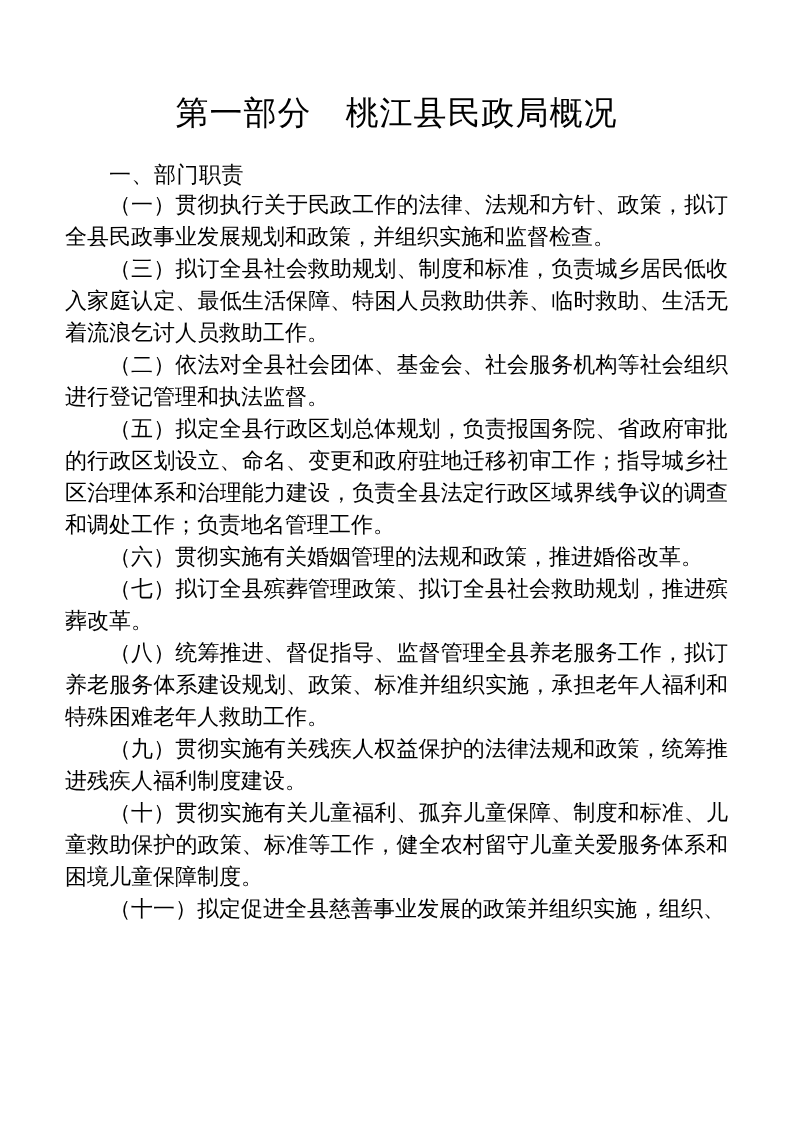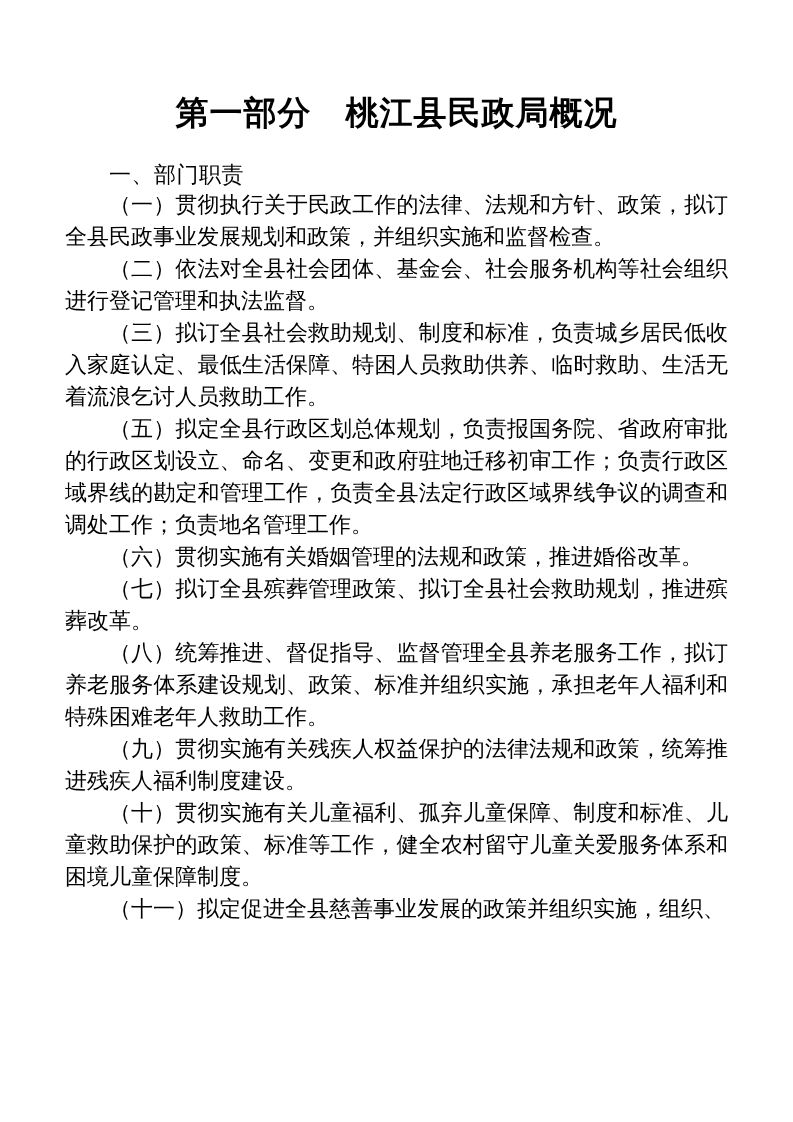--- a/index.html
+++ b/index.html
@@ -19,21 +19,21 @@
     inset: 0;
     background: #ffffff;
   }
   .doc-title {
     position: absolute;
     top: 90px;
     left: 65px;
     width: 663px;
     font-size: 33px;
     line-height: 47px;
-    font-weight: bold;
+    font-weight: normal;
     text-align: center;
     font-family: "Liberation Serif", "DejaVu Serif", serif;
     letter-spacing: 1px;
     white-space: nowrap;
   }
   .content {
     position: absolute;
     top: 159px;
     left: 65px;
     width: 663px;
@@ -58,23 +58,23 @@
 
 <div class="page">
 
   <h1 class="doc-title">第一部分　桃江县民政局概况</h1>
 
   <div class="content">
 
     <p class="section-heading">一、部门职责</p>
 
     <p class="para">（一）贯彻执行关于民政工作的法律、法规和方针、政策，拟订全县民政事业发展规划和政策，并组织实施和监督检查。</p>
+    <p class="para">（三）拟订全县社会救助规划、制度和标准，负责城乡居民低收入家庭认定、最低生活保障、特困人员救助供养、临时救助、生活无着流浪乞讨人员救助工作。</p>
     <p class="para">（二）依法对全县社会团体、基金会、社会服务机构等社会组织进行登记管理和执法监督。</p>
-    <p class="para">（三）拟订全县社会救助规划、制度和标准，负责城乡居民低收入家庭认定、最低生活保障、特困人员救助供养、临时救助、生活无着流浪乞讨人员救助工作。</p>
-    <p class="para">（五）拟定全县行政区划总体规划，负责报国务院、省政府审批的行政区划设立、命名、变更和政府驻地迁移初审工作；负责行政区域界线的勘定和管理工作，负责全县法定行政区域界线争议的调查和调处工作；负责地名管理工作。</p>
+    <p class="para">（五）拟定全县行政区划总体规划，负责报国务院、省政府审批的行政区划设立、命名、变更和政府驻地迁移初审工作；指导城乡社区治理体系和治理能力建设，负责全县法定行政区域界线争议的调查和调处工作；负责地名管理工作。</p>
     <p class="para">（六）贯彻实施有关婚姻管理的法规和政策，推进婚俗改革。</p>
     <p class="para">（七）拟订全县殡葬管理政策、拟订全县社会救助规划，推进殡葬改革。</p>
     <p class="para">（八）统筹推进、督促指导、监督管理全县养老服务工作，拟订养老服务体系建设规划、政策、标准并组织实施，承担老年人福利和特殊困难老年人救助工作。</p>
     <p class="para">（九）贯彻实施有关残疾人权益保护的法律法规和政策，统筹推进残疾人福利制度建设。</p>
     <p class="para">（十）贯彻实施有关儿童福利、孤弃儿童保障、制度和标准、儿童救助保护的政策、标准等工作，健全农村留守儿童关爱服务体系和困境儿童保障制度。</p>
     <p class="para">（十一）拟定促进全县慈善事业发展的政策并组织实施，组织、</p>
 
   </div>
 
 </div>

